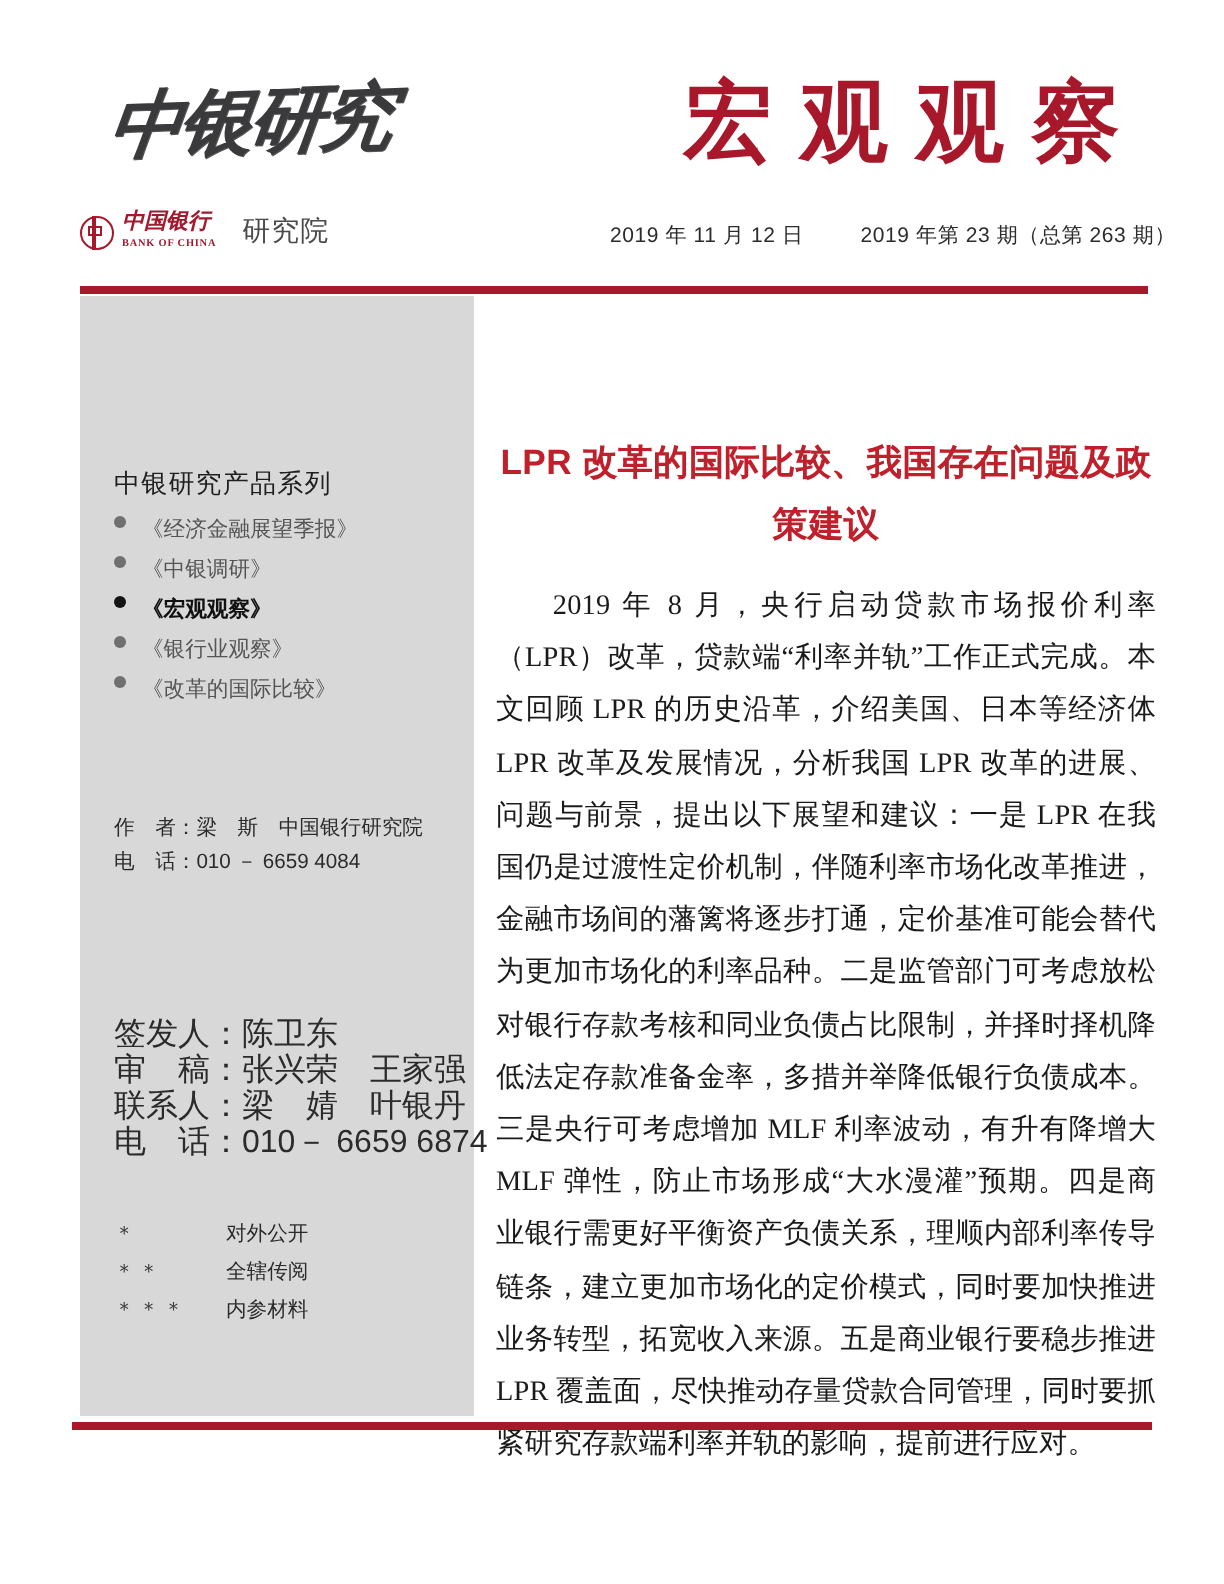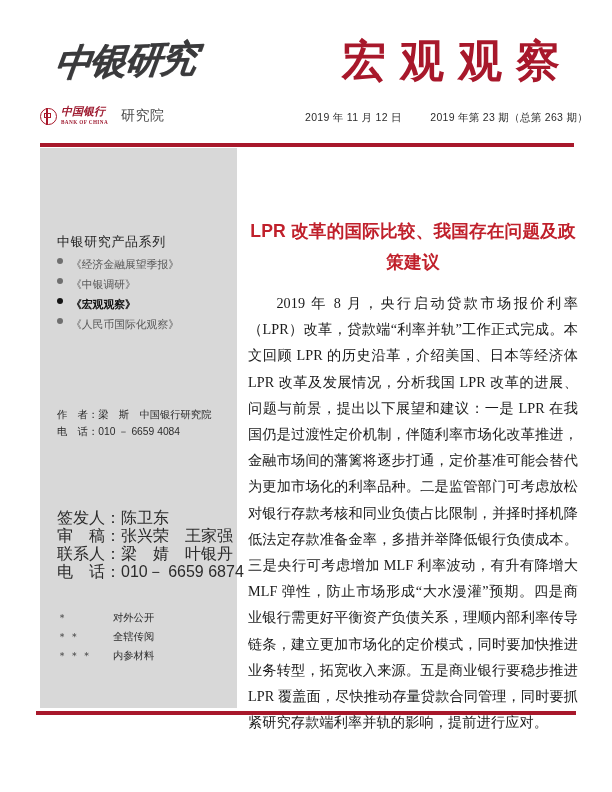--- a/index.html
+++ b/index.html
@@ -297,21 +297,25 @@
     <div class="series-item">
       <span class="bullet"></span>
       <span>《中银调研》</span>
     </div>
     <div class="series-item active">
       <span class="bullet"></span>
       <span>《宏观观察》</span>
     </div>
     <div class="series-item">
       <span class="bullet"></span>
-      <span>《人民币国际化观察》</span>
+      <span>《银行业观察》</span>
+    </div>
+    <div class="series-item">
+      <span class="bullet"></span>
+      <span>《改革的国际比较》</span>
     </div>
   </div>
 
   <div class="author-block">
     <div>作　者：梁　斯　中国银行研究院</div>
     <div>电　话：010 －  6659 4084</div>
   </div>
 
   <div class="editorial-block">
     <div>签发人：陈卫东</div>

